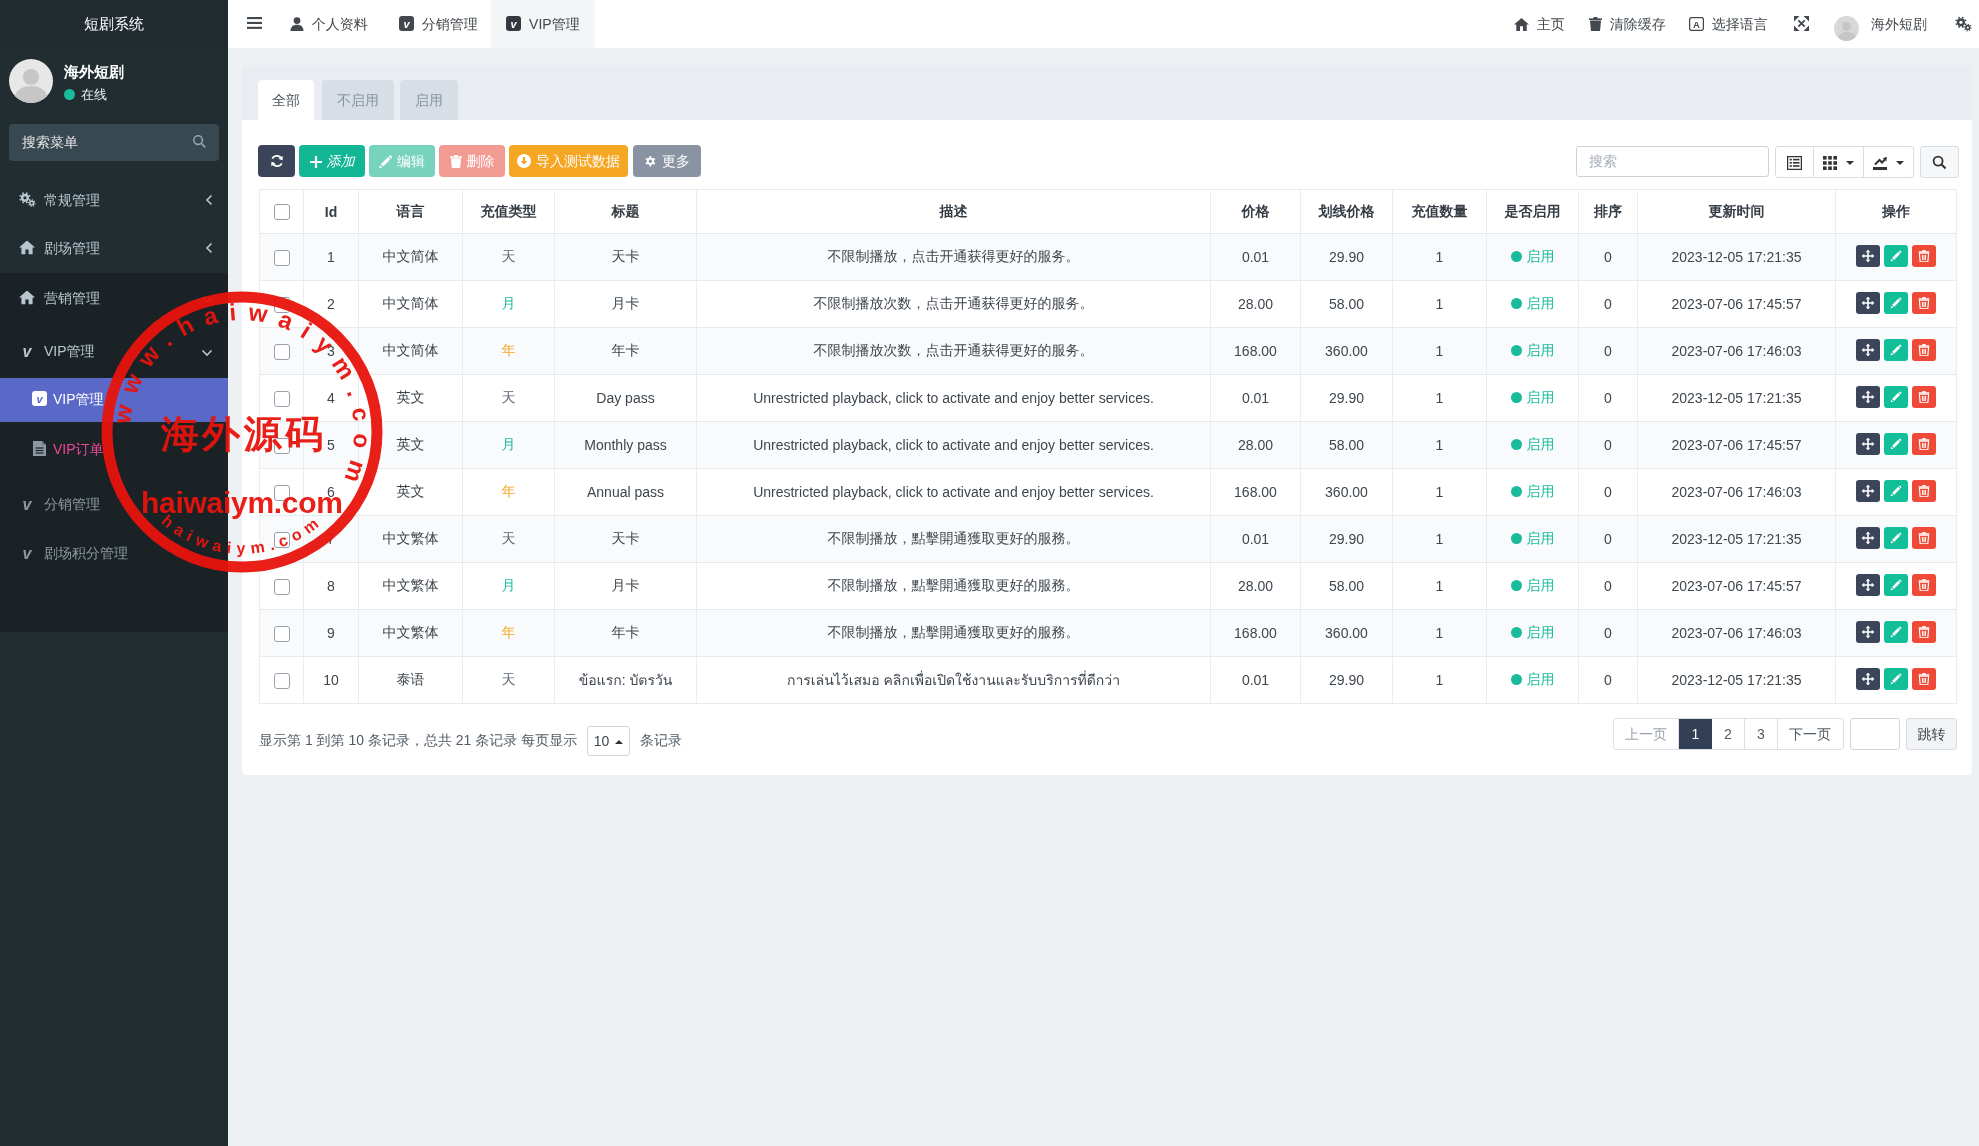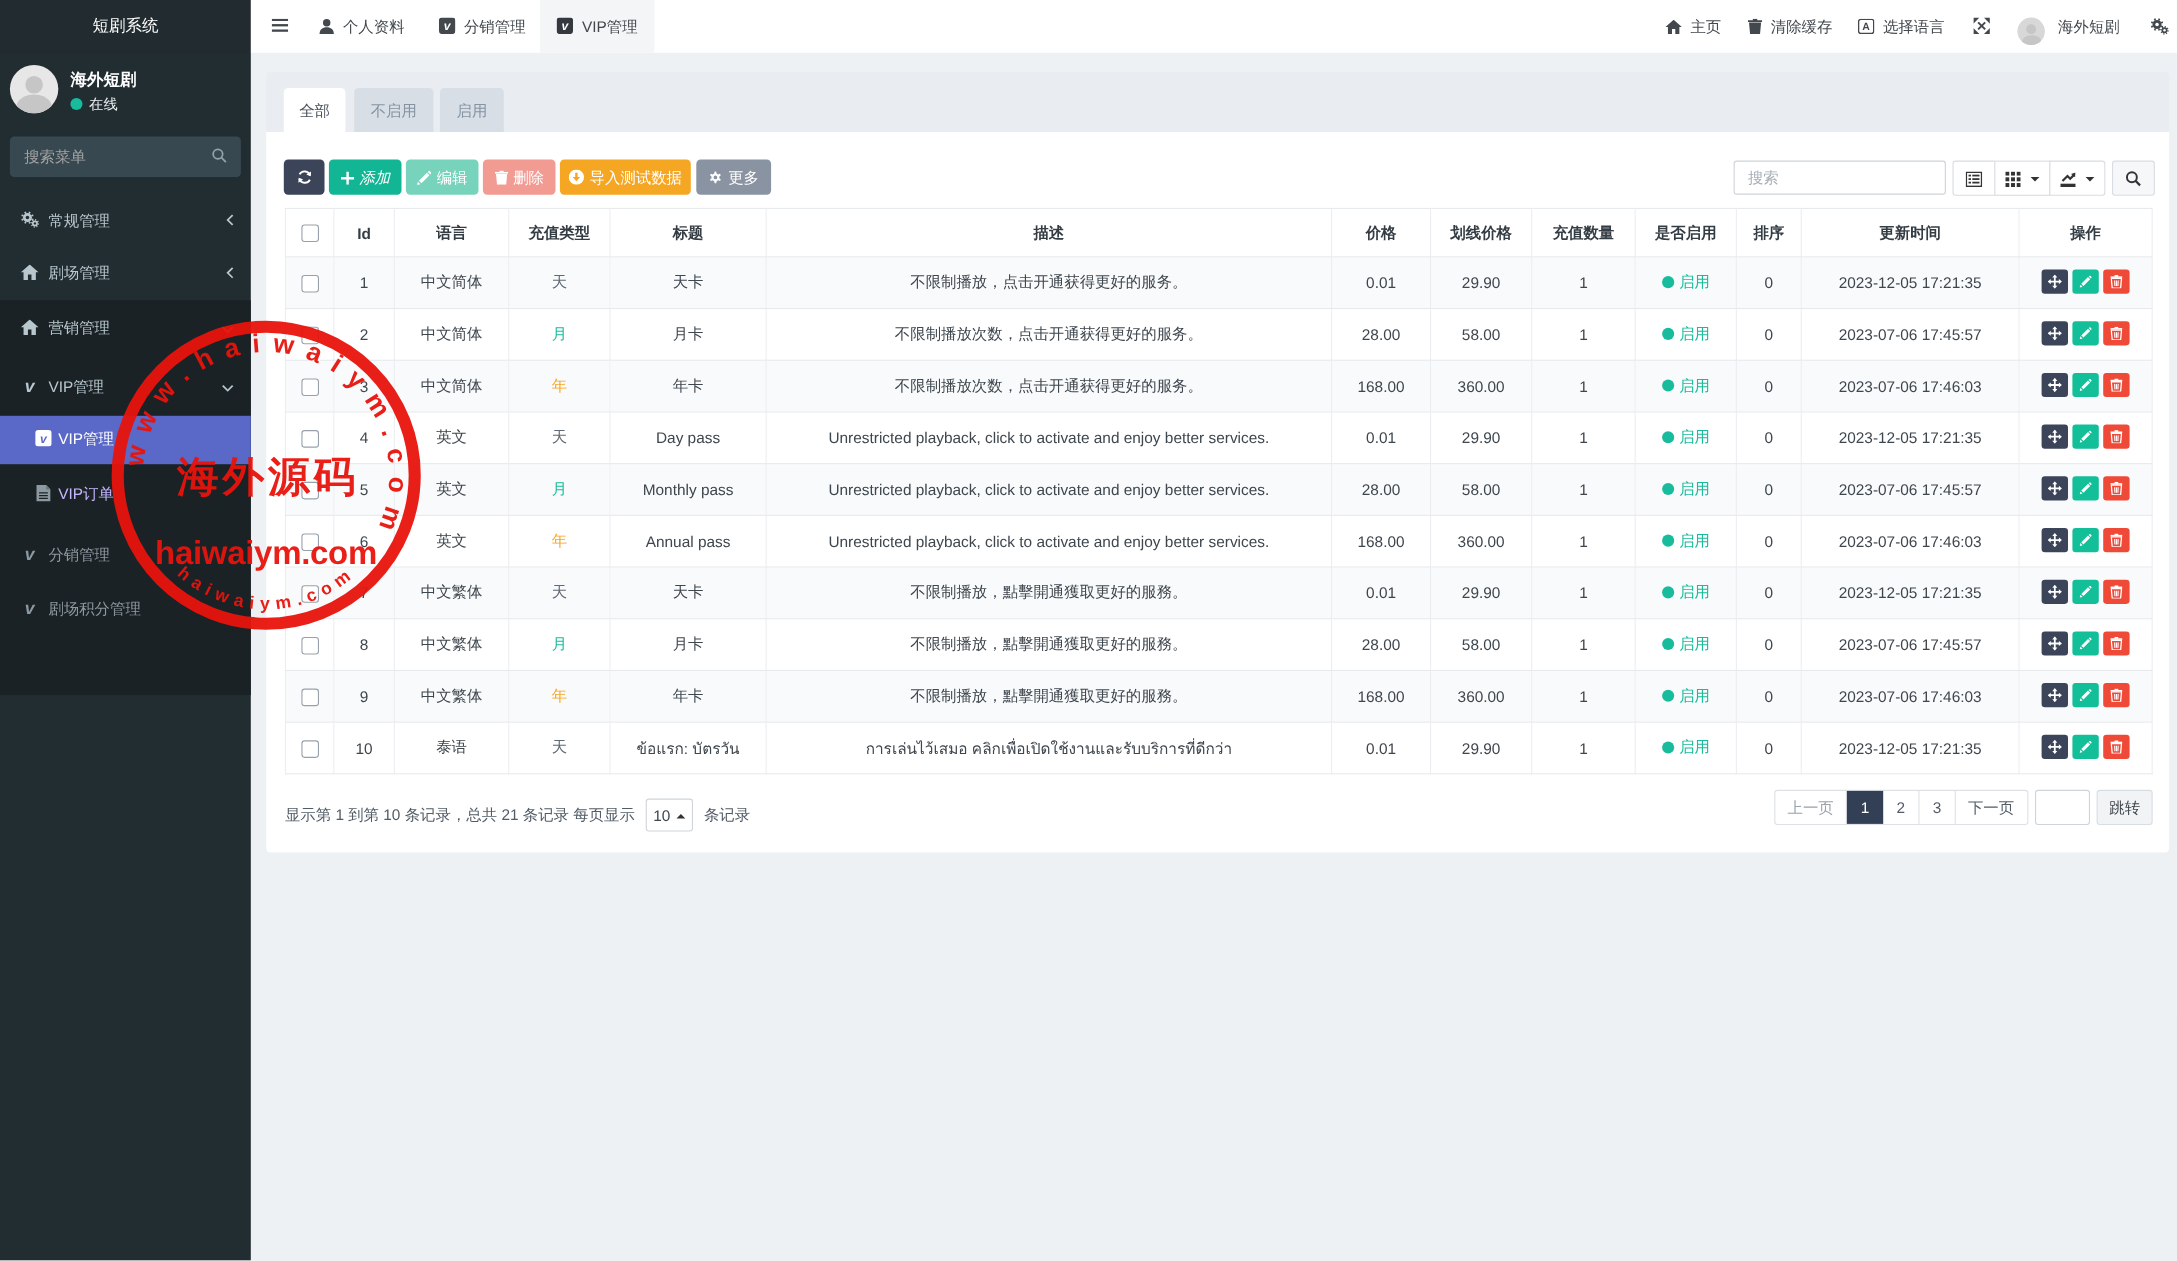--- a/index.html
+++ b/index.html
@@ -11,21 +11,21 @@
 
 #sidebar { position:absolute; left:0; top:0; width:228px; height:1146px; background:#222d32; }
 #logo { position:absolute; left:0; top:0; width:228px; height:48px; background:#212b30; color:#fff; font-size:15px; text-align:center; line-height:48px; }
 #userpanel .avatar { position:absolute; left:9px; top:59px; width:44px; height:44px; border-radius:50%; background:#e7e7e7; overflow:hidden; }
 .person { position:relative; width:100%; height:100%; }
 .person:before { content:""; position:absolute; left:50%; top:22%; width:36%; height:36%; margin-left:-18%; border-radius:50%; background:#c6c6c6; }
 .person:after { content:""; position:absolute; left:50%; top:62%; width:72%; height:50%; margin-left:-36%; border-radius:50%; background:#c6c6c6; }
 #uname { position:absolute; left:64px; top:63px; color:#fff; font-weight:bold; font-size:15px; }
 #ustatus { position:absolute; left:64px; top:86px; color:#ecf0f1; font-size:13px; }
 #ustatus .dot { display:inline-block; width:11px; height:11px; border-radius:50%; background:#18bc9c; margin-right:6px; vertical-align:-1px; }
-#sform { position:absolute; left:9px; top:124px; width:210px; height:37px; background:#374850; border-radius:4px; color:#a3a3a3; font-size:14px; line-height:37px; padding-left:13px; }
+#sform { position:absolute; left:9px; top:124px; width:210px; height:37px; background:#374850; border-radius:4px; color:#e5e5e5; font-size:14px; line-height:37px; padding-left:13px; }
 #sform svg { position:absolute; right:12px; top:10px; }
 
 .mitem { position:absolute; left:0; width:228px; color:#b8c7ce; font-size:14px; }
 .mitem .ic { position:absolute; left:19px; top:50%; transform:translateY(-50%); width:16px; text-align:center; }
 .mitem .tx { position:absolute; left:44px; top:50%; transform:translateY(-50%); }
 .mitem .tx2 { position:absolute; left:53px; top:50%; transform:translateY(-50%); }
 .mitem .ic2 { position:absolute; left:31px; top:50%; transform:translateY(-50%); width:16px; text-align:center; }
 .mitem .arr { position:absolute; right:15px; top:50%; transform:translateY(-50%); }
 #mdark { position:absolute; left:0; top:273px; width:228px; height:359px; background:#1a2226; }
 .mactive { background:#5a68c7; color:#fff !important; }
@@ -515,21 +515,21 @@
             <path d="M1.5 1.5 6 6 10.5 1.5" fill="none" stroke="#b8c7ce" stroke-width="1.6"></path>
           </svg></span>
     </div>
     <div class="mitem mactive" style="top:378px;height:44px;">
       <span class="ic2"><svg width="15" height="15" viewBox="0 0 15 15">
             <rect x="0" y="0" width="15" height="15" rx="3" fill="#fff"></rect>
             <text x="7.5" y="11.5" font-size="11" font-weight="bold" font-style="italic" text-anchor="middle" fill="#5a68c7" font-family="Liberation Sans, sans-serif">v</text>
           </svg></span>
       <span class="tx2" style="color:#fff;">VIP管理</span>
     </div>
-    <div class="mitem" style="top:428px;height:44px;color:#c4b5fd;">
+    <div class="mitem" style="top:428px;height:44px;color:#ec4899;">
       <span class="ic2"><svg width="13" height="15" viewBox="0 0 13 15">
             <path d="M0 0 9 0 13 4 13 15 0 15z" fill="#8d99a0"></path>
             <path d="M9 0 9 4 13 4" fill="#6a767d"></path>
             <line x1="2.5" y1="7" x2="10.5" y2="7" stroke="#1a2226" stroke-width="1.2"></line>
             <line x1="2.5" y1="9.5" x2="10.5" y2="9.5" stroke="#1a2226" stroke-width="1.2"></line>
             <line x1="2.5" y1="12" x2="10.5" y2="12" stroke="#1a2226" stroke-width="1.2"></line>
           </svg></span>
       <span class="tx2">VIP订单</span>
     </div>
     <div class="mitem" style="top:481px;height:48px;color:#8d99a0;">

